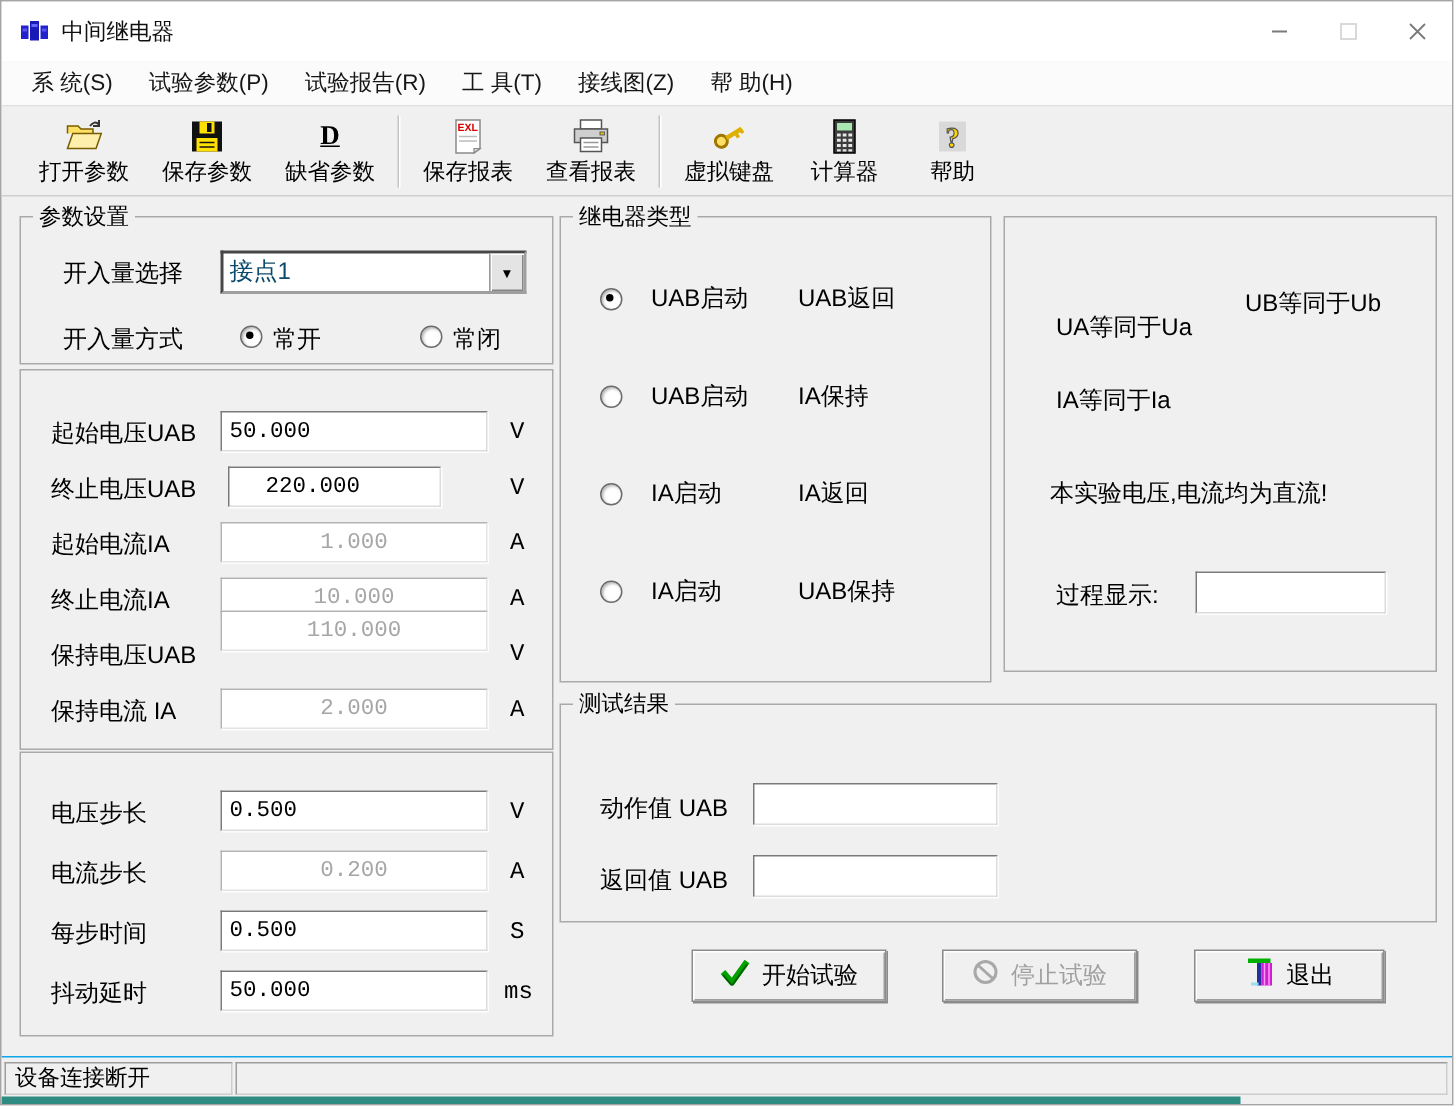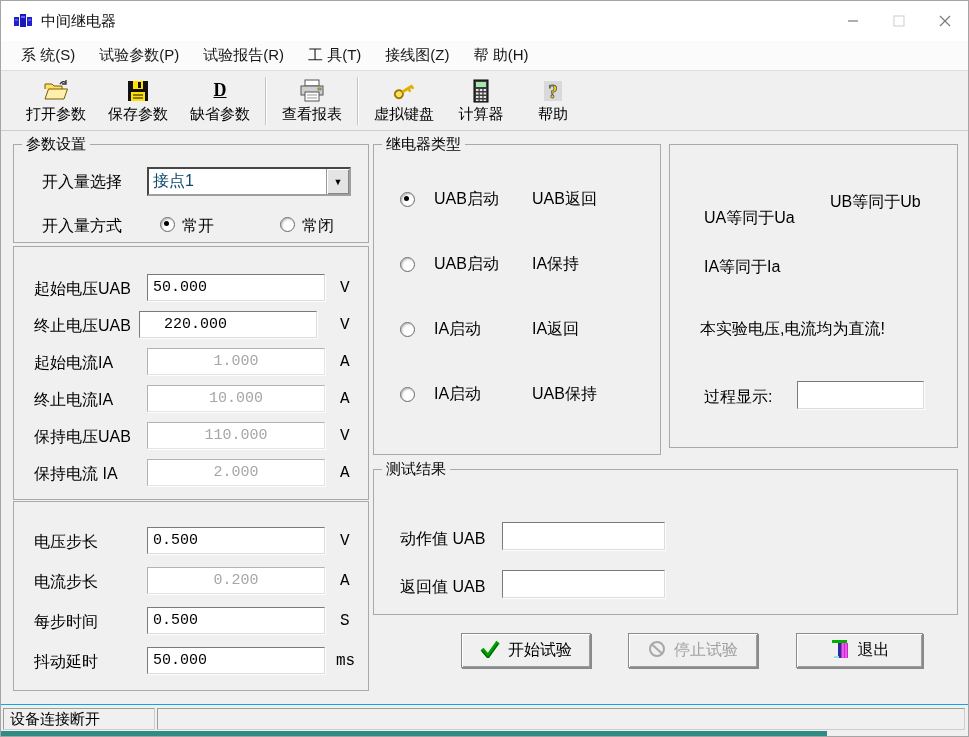--- a/index.html
+++ b/index.html
@@ -129,20 +129,32 @@
       </span>
       <span class="tb-label">保存参数</span>
     </div>
     <div class="tb-btn">
       <span class="tb-icon">
         <span style="font:bold 18px 'Liberation Serif','DejaVu Serif',serif;text-decoration:underline;color:#000;">D</span>
       </span>
       <span class="tb-label">缺省参数</span>
     </div>
     <div class="tb-sep"></div>
+    <div class="tb-btn">
+      <span class="tb-icon">
+        <svg width="20" height="24" viewBox="0 0 20 24">
+          <path d="M2 1 h16 v19 l-4 3 h-12 z" fill="#fff" stroke="#8a8a8a" stroke-width="1"></path>
+          <text x="3" y="8" font-size="7" font-weight="bold" fill="#dd0000" font-family="sans-serif">EXL</text>
+          <line x1="4" y1="12" x2="16" y2="12" stroke="#bbb" stroke-width="1"></line>
+          <line x1="4" y1="15" x2="16" y2="15" stroke="#bbb" stroke-width="1"></line>
+          <path d="M18 20 l-4 3 v-3 z" fill="#d8d8d8" stroke="#8a8a8a" stroke-width="0.8"></path>
+        </svg>
+      </span>
+      <span class="tb-label">保存报表</span>
+    </div>
     <div class="tb-btn">
       <span class="tb-icon">
         <svg width="26" height="24" viewBox="0 0 26 24">
           <rect x="6" y="1" width="14" height="6" fill="#fff" stroke="#555" stroke-width="1"></rect>
           <rect x="2" y="7" width="22" height="9" fill="#cfcfcf" stroke="#555" stroke-width="1"></rect>
           <rect x="19" y="9" width="3" height="2" fill="#e0c000" stroke="#555" stroke-width="0.6"></rect>
           <rect x="6" y="13" width="14" height="9" fill="#fff" stroke="#555" stroke-width="1"></rect>
           <line x1="8" y1="16" x2="18" y2="16" stroke="#999" stroke-width="1"></line>
           <line x1="8" y1="19" x2="18" y2="19" stroke="#999" stroke-width="1"></line>
         </svg>
@@ -212,33 +224,33 @@
     <span class="radio" style="left:266px;top:72px;"></span>
     <span class="r-label" style="left:288px;top:71px;">常闭</span>
   </div>
 
   <div class="box" style="left:12px;top:245px;width:354px;height:252px;">
     <span class="f-label" style="left:20px;top:32px;">起始电压UAB</span>
     <input class="f-input" style="left: 133px; top: 27px; width: 178px;" value="50.000">
     <span class="f-unit" style="left:326px;top:32px;">V</span>
 
     <span class="f-label" style="left:20px;top:69px;">终止电压UAB</span>
-    <input class="f-input" style="left: 125px; top: 64px; width: 178px; padding-left: 24px;" value="220.000">
+    <input class="f-input" style="left: 138px; top: 64px; width: 142px; padding-left: 24px;" value="220.000">
     <span class="f-unit" style="left:326px;top:69px;">V</span>
 
     <span class="f-label" style="left:20px;top:106px;">起始电流IA</span>
     <input class="f-input dis" style="left: 133px; top: 101px; width: 178px;" value="1.000">
     <span class="f-unit" style="left:326px;top:106px;">A</span>
 
     <span class="f-label" style="left:20px;top:143px;">终止电流IA</span>
     <input class="f-input dis" style="left: 133px; top: 138px; width: 178px;" value="10.000">
     <span class="f-unit" style="left:326px;top:143px;">A</span>
 
     <span class="f-label" style="left:20px;top:180px;">保持电压UAB</span>
-    <input class="f-input dis" style="left: 133px; top: 175px; width: 178px;" value="110.000">
+    <input class="f-input dis" style="left: 133px; top: 160px; width: 178px;" value="110.000">
     <span class="f-unit" style="left:326px;top:180px;">V</span>
 
     <span class="f-label" style="left:20px;top:217px;">保持电流 IA</span>
     <input class="f-input dis" style="left: 133px; top: 212px; width: 178px;" value="2.000">
     <span class="f-unit" style="left:326px;top:217px;">A</span>
   </div>
 
   <div class="box" style="left:12px;top:500px;width:354px;height:188px;">
     <span class="f-label" style="left:20px;top:30px;">电压步长</span>
     <input class="f-input" style="left: 133px; top: 25px; width: 178px;" value="0.500">

